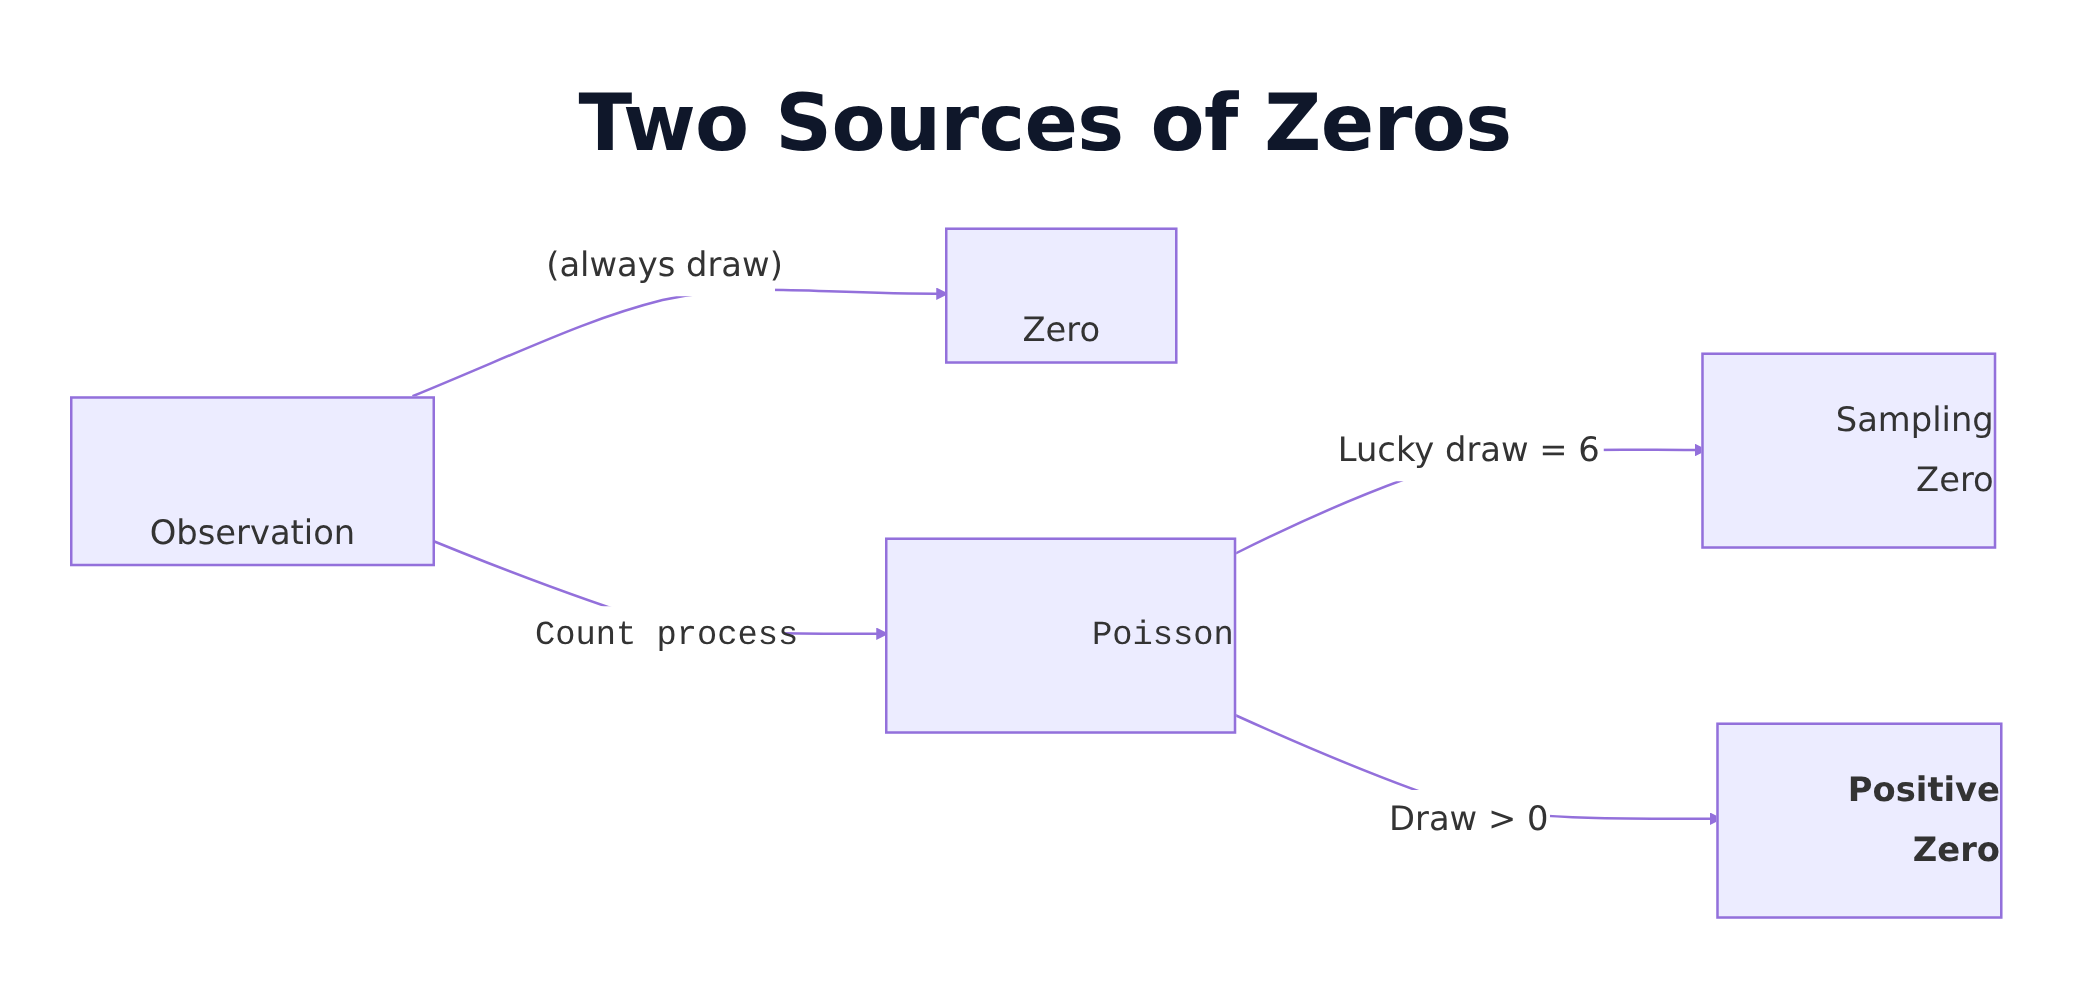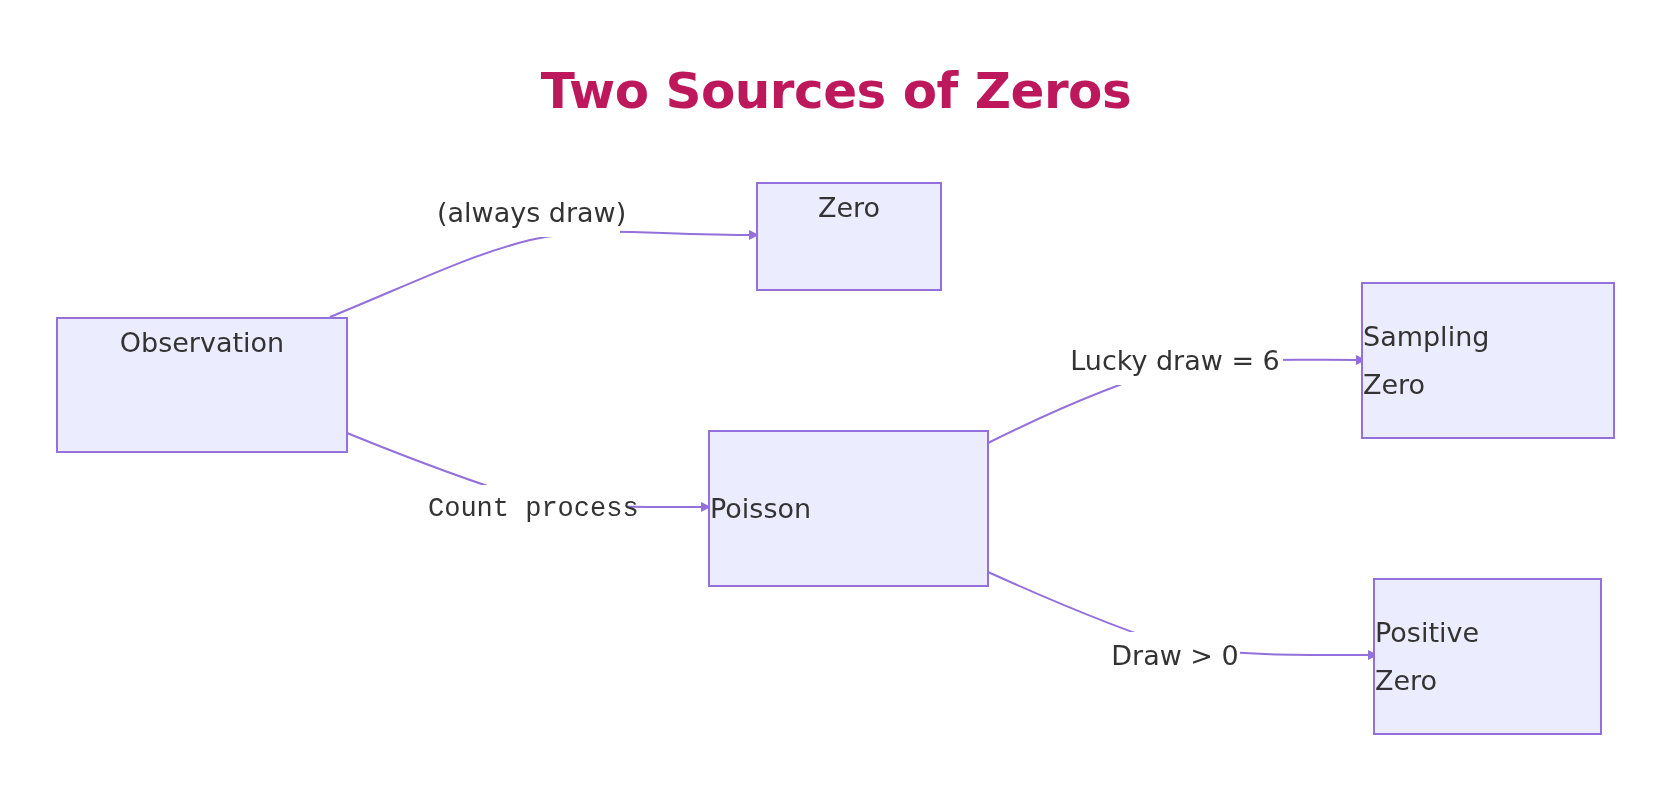--- a/index.html
+++ b/index.html
@@ -1,22 +1,22 @@
 <!DOCTYPE html>
 <html><head>
 <meta charset="utf-8">
 <style>
   html, body { margin:0; padding:0; background:#ffffff; }
   body { width:1672px; height:790px; position:relative; overflow:hidden;
          font-family:"DejaVu Sans","Liberation Sans",sans-serif; color:#333333; }
   .title { position:absolute; left:0; width:1672px; top:62px; text-align:center;
-           font-size:50px; font-weight:bold; color:#be185d; letter-spacing:-0.5px; }
+           font-size:63px; font-weight:bold; color:#0f172a; letter-spacing:-0.5px; }
   svg.edges { position:absolute; left:0; top:0; }
   .node { position:absolute; box-sizing:border-box; background:#ECECFF;
-          border:2px solid #9370DB; display:flex; align-items:flex-start; justify-content:center;
+          border:2px solid #9370DB; display:flex; align-items:flex-end; justify-content:center;
           text-align:center; font-size:27px; line-height:48px; color:#333333; }
   .node span { display:block; }
   .elabel { position:absolute; background:#ffffff; text-align:center; font-size:27px;
             line-height:48px; color:#333333; white-space:nowrap; }
 </style>
 </head>
 <body>
 
 <div class="title">Two Sources of Zeros</div>
 
@@ -33,30 +33,30 @@
 </svg>
 
 <div class="node" style="left:56px; top:317px; width:292px; height:136px;">
   <span>Observation</span>
 </div>
 
 <div class="node" style="left:756px; top:182px; width:186px; height:109px;">
   <span>Zero</span>
 </div>
 
-<div class="node" style="left:708px; top:430px; width:281px; height:157px; flex-direction:column;">
+<div class="node" style="left:708px; top:430px; width:281px; height:157px; flex-direction:column;font-family:Liberation Mono, monospace;">
   <span>Poisson</span>
 </div>
 
-<div class="node" style="left:1361px; top:282px; width:254px; height:157px; flex-direction:column;">
+<div class="node" style="left:1361px; top:282px; width:236px; height:157px; flex-direction:column;">
   <span>Sampling</span>
   <span>Zero</span>
 </div>
 
-<div class="node" style="left:1373px; top:578px; width:229px; height:157px; flex-direction:column;">
+<div class="node" style="left:1373px; top:578px; width:229px; height:157px; flex-direction:column;font-weight:bold;">
   <span>Positive</span>
   <span>Zero</span>
 </div>
 
 <div class="elabel" style="left:437px; top:189px; width:183px;">
   <span style="display:block">(always draw)</span>
 </div>
 
 <div class="elabel" style="left:428px; top:485px; width:200px;font-family:Liberation Mono, monospace;">
   <span>Count process</span>

